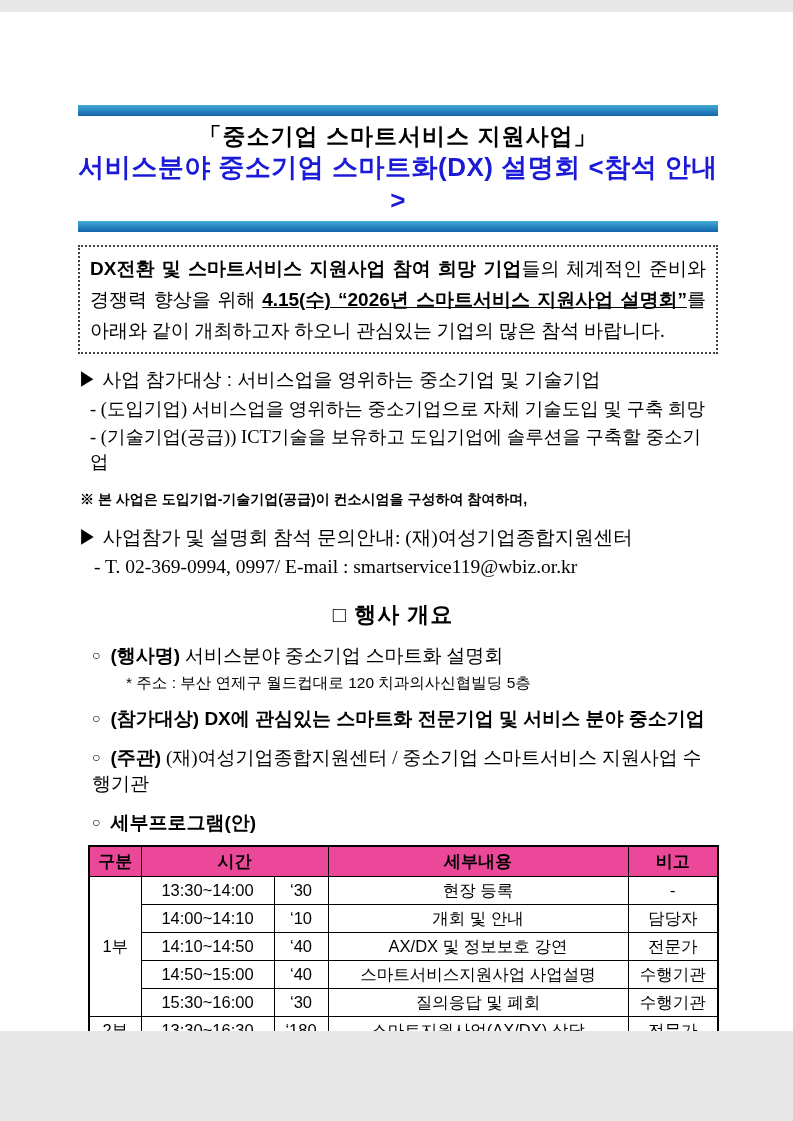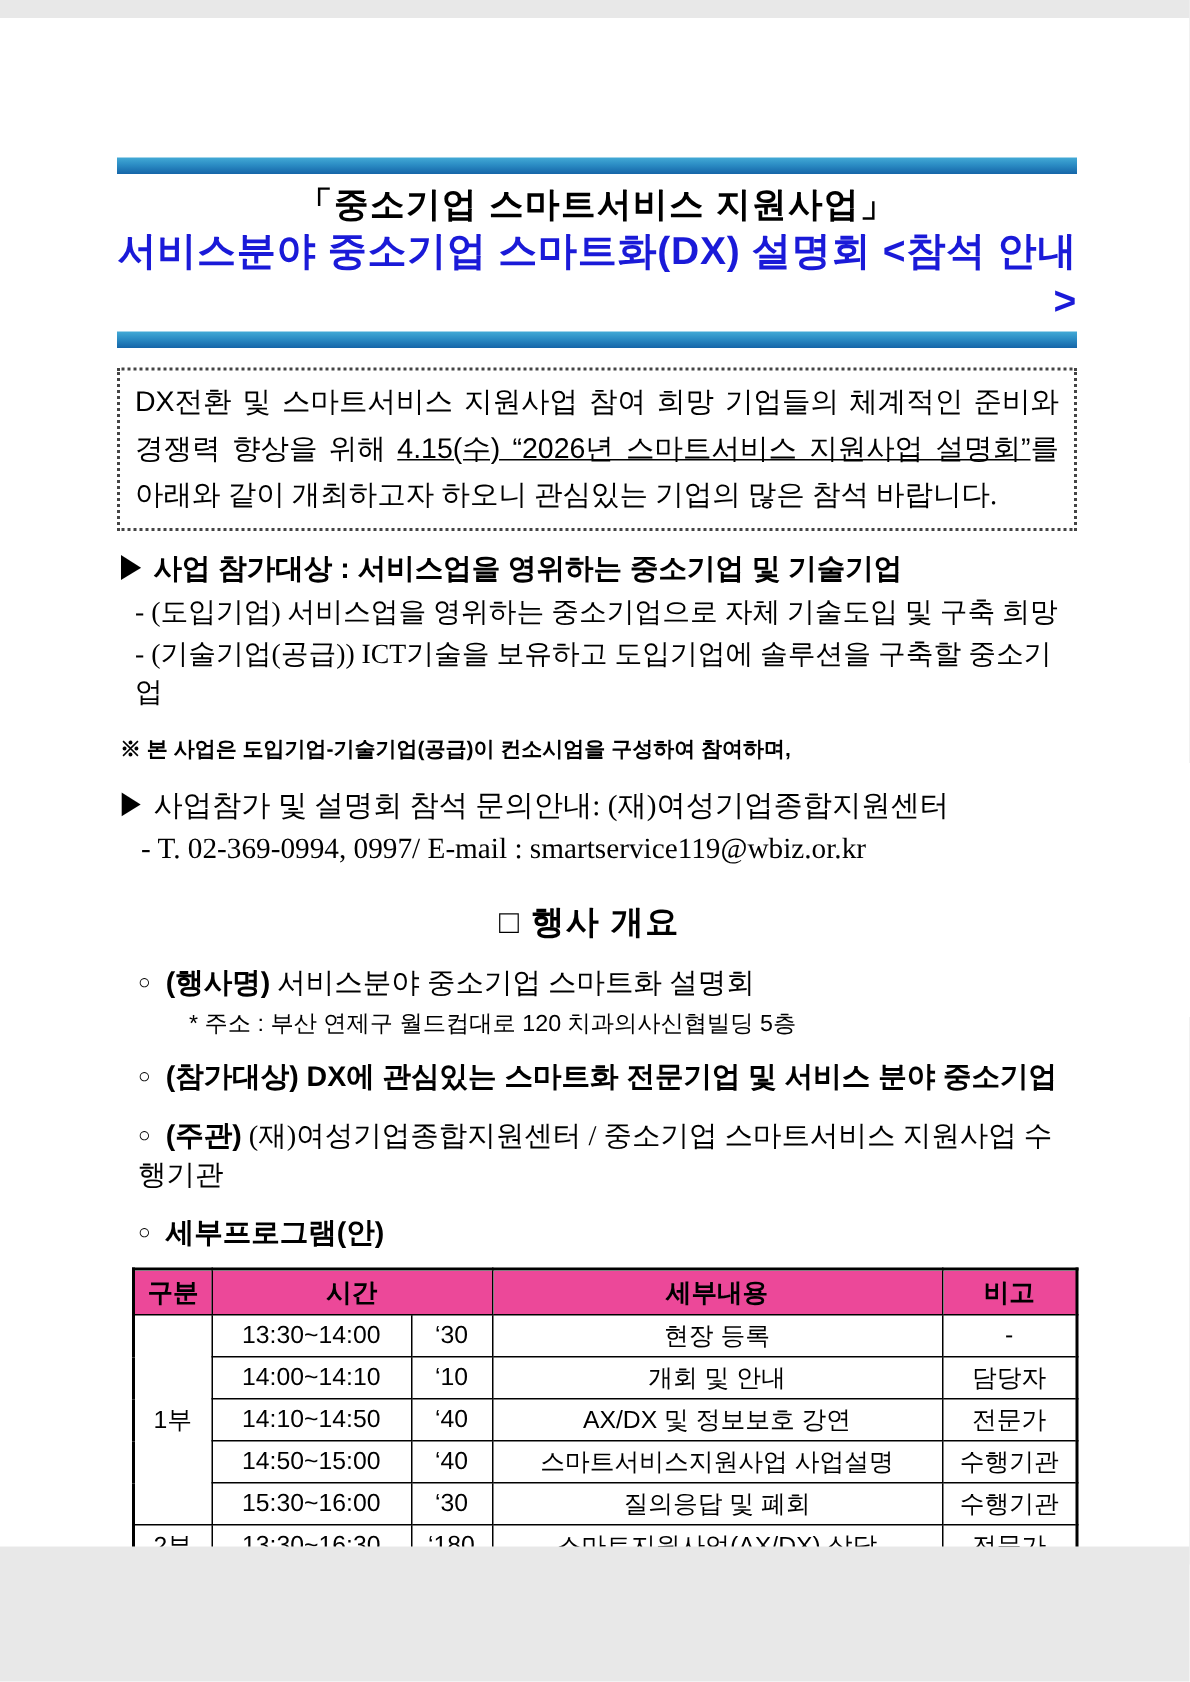--- a/index.html
+++ b/index.html
@@ -12,32 +12,32 @@
   .accent-bar {
     height:11px; width:100%;
     background:linear-gradient(180deg,#43aad6 0%, #2b8cc4 45%, #1565a8 100%);
   }
   .title1 {
     text-align:center; font-family:"Liberation Sans", sans-serif;
     font-weight:bold; font-size:23px; line-height:30px; margin-top:5px;
     letter-spacing:1px;
   }
   .title2 {
-    text-align:right; font-family:"Liberation Sans", sans-serif;
+    text-align:center; font-family:"Liberation Sans", sans-serif;
     font-weight:bold; font-size:26px; line-height:33px; margin-bottom:4px;
     color:#1a1ad8; letter-spacing:0.5px;
   }
   .intro-box {
     margin-top:13px; border:2.5px dotted #444; padding:6px 10px;
     font-size:19px; line-height:31px; text-align:justify;
   }
-  .gb { font-family:"Liberation Sans", sans-serif; font-weight:normal; }
+  .gb { font-family:"Liberation Sans", sans-serif; font-weight:bold; }
   .u  { text-decoration:underline; }
   .sec-title {
-    font-family:"Liberation Sans", sans-serif; font-weight:bold;
+    font-family:"Liberation Sans", sans-serif; font-weight:normal;
     font-size:19px; line-height:25px; margin-top:13px;
   }
   .sec-title.serif { font-family:"Liberation Serif", serif; font-weight:normal; font-size:19.5px; }
   .sec-item { font-size:18.5px; line-height:25px; margin:5px 0 0 12px; }
   .sec-item + .sec-item { margin-top:3px; }
   .note1 {
     font-family:"Liberation Sans", sans-serif; font-weight:bold;
     font-size:14px; line-height:25px; margin:12px 0 0 2px;
   }
   .note2 { font-size:19px; line-height:25px; margin:3px 0 0 30px; }

